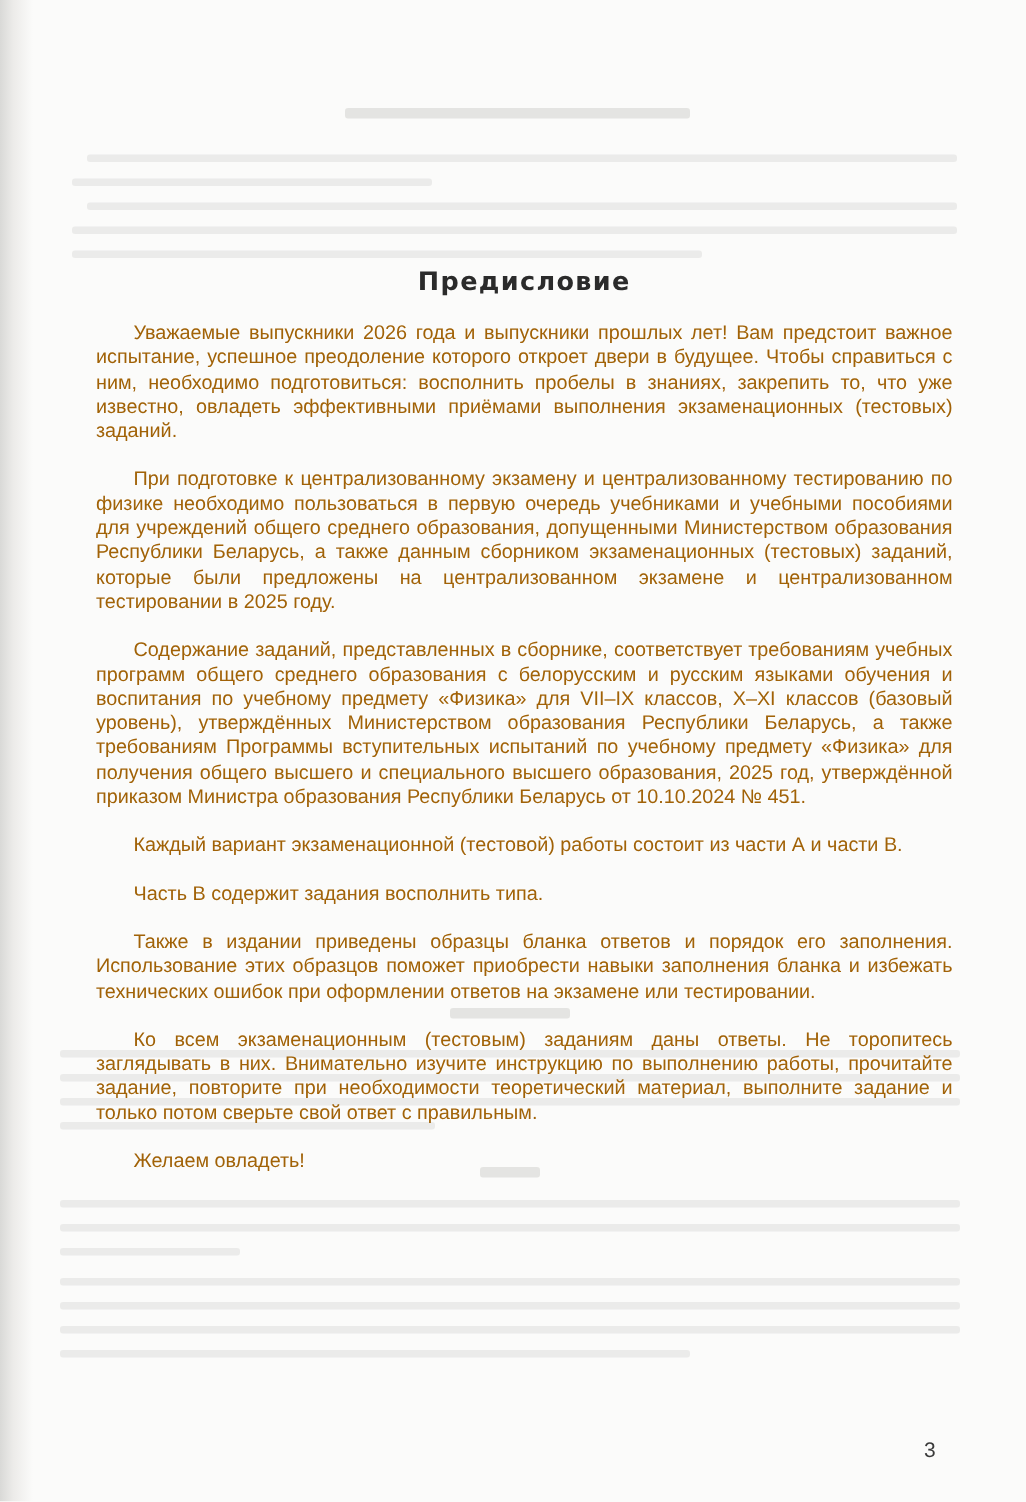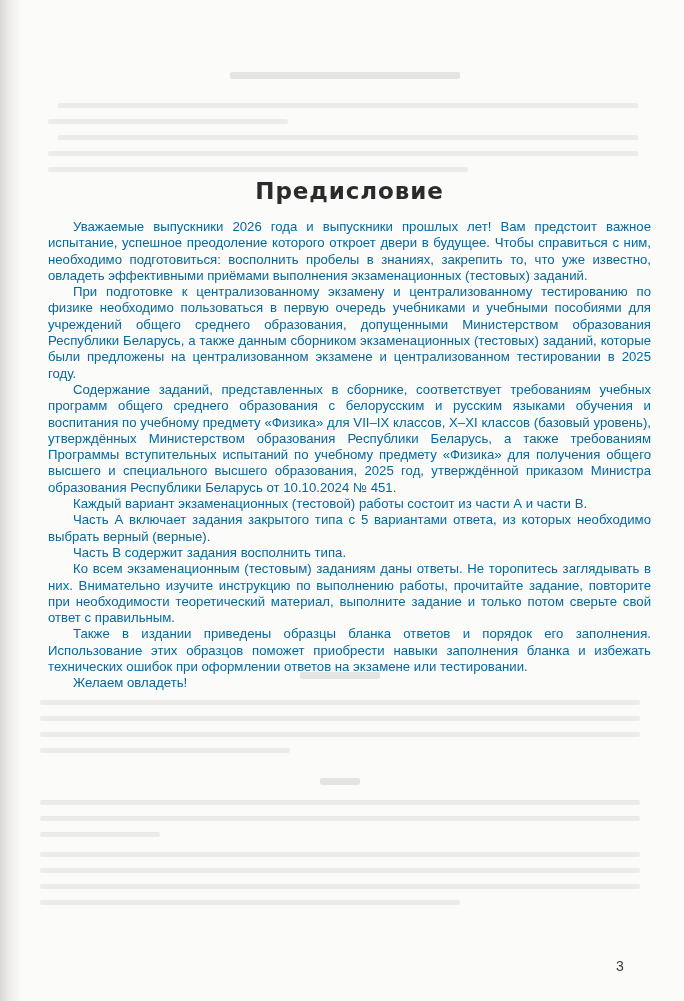--- a/index.html
+++ b/index.html
@@ -41,32 +41,32 @@
     .page {
       position: absolute;
       left: 48px;
       top: 178px;
       width: 603px;
     }
     .title {
       text-align: center;
       font-family: "DejaVu Sans", sans-serif;
       font-weight: bold;
-      font-size: 23px;
+      font-size: 17px;
       letter-spacing: 0.9px;
       color: #2b2b2b;
       margin: 0 0 15px 0;
     }
     .para {
       font-size: 13.2px;
       line-height: 16.3px;
       text-indent: 25px;
       text-align: justify;
-      margin: 0;
-      color: #0369a1;
+      margin: 16px;
+      color: #a16207;
     }
     .page-number {
       position: absolute;
       left: 616px;
       top: 958px;
       font-size: 14px;
       color: #3a3a3a;
     }
   </style>
 </head>
@@ -94,21 +94,20 @@
   <div class="line" style="left:40px; top:868px; width:600px;"></div>
   <div class="line" style="left:40px; top:884px; width:600px;"></div>
   <div class="line" style="left:40px; top:900px; width:420px;"></div>
 </div>
 
 <div class="page">
   <h1 class="title">Предисловие</h1>
   <p class="para">Уважаемые выпускники 2026 года и выпускники прошлых лет! Вам предстоит важное испытание, успешное преодоление которого откроет двери в будущее. Чтобы справиться с ним, необходимо подготовиться: восполнить пробелы в знаниях, закрепить то, что уже известно, овладеть эффективными приёмами выполнения экзаменационных (тестовых) заданий.</p>
   <p class="para">При подготовке к централизованному экзамену и централизованному тестированию по физике необходимо пользоваться в первую очередь учебниками и учебными пособиями для учреждений общего среднего образования, допущенными Министерством образования Республики Беларусь, а также данным сборником экзаменационных (тестовых) заданий, которые были предложены на централизованном экзамене и централизованном тестировании в 2025 году.</p>
   <p class="para">Содержание заданий, представленных в сборнике, соответствует требованиям учебных программ общего среднего образования с белорусским и русским языками обучения и воспитания по учебному предмету «Физика» для VII–IX классов, X–XI классов (базовый уровень), утверждённых Министерством образования Республики Беларусь, а также требованиям Программы вступительных испытаний по учебному предмету «Физика» для получения общего высшего и специального высшего образования, 2025 год, утверждённой приказом Министра образования Республики Беларусь от 10.10.2024 № 451.</p>
-  <p class="para">Каждый вариант экзаменационных (тестовой) работы состоит из части А и части В.</p>
-  <p class="para">Часть А включает задания закрытого типа с 5 вариантами ответа, из которых необходимо выбрать верный (верные).</p>
+  <p class="para">Каждый вариант экзаменационной (тестовой) работы состоит из части А и части В.</p>
   <p class="para">Часть В содержит задания восполнить типа.</p>
+  <p class="para">Также в издании приведены образцы бланка ответов и порядок его заполнения. Использование этих образцов поможет приобрести навыки заполнения бланка и избежать технических ошибок при оформлении ответов на экзамене или тестировании.</p>
   <p class="para">Ко всем экзаменационным (тестовым) заданиям даны ответы. Не торопитесь заглядывать в них. Внимательно изучите инструкцию по выполнению работы, прочитайте задание, повторите при необходимости теоретический материал, выполните задание и только потом сверьте свой ответ с правильным.</p>
-  <p class="para">Также в издании приведены образцы бланка ответов и порядок его заполнения. Использование этих образцов поможет приобрести навыки заполнения бланка и избежать технических ошибок при оформлении ответов на экзамене или тестировании.</p>
   <p class="para">Желаем овладеть!</p>
 </div>
 
 <div class="page-number">3</div>
 
 </body></html>

